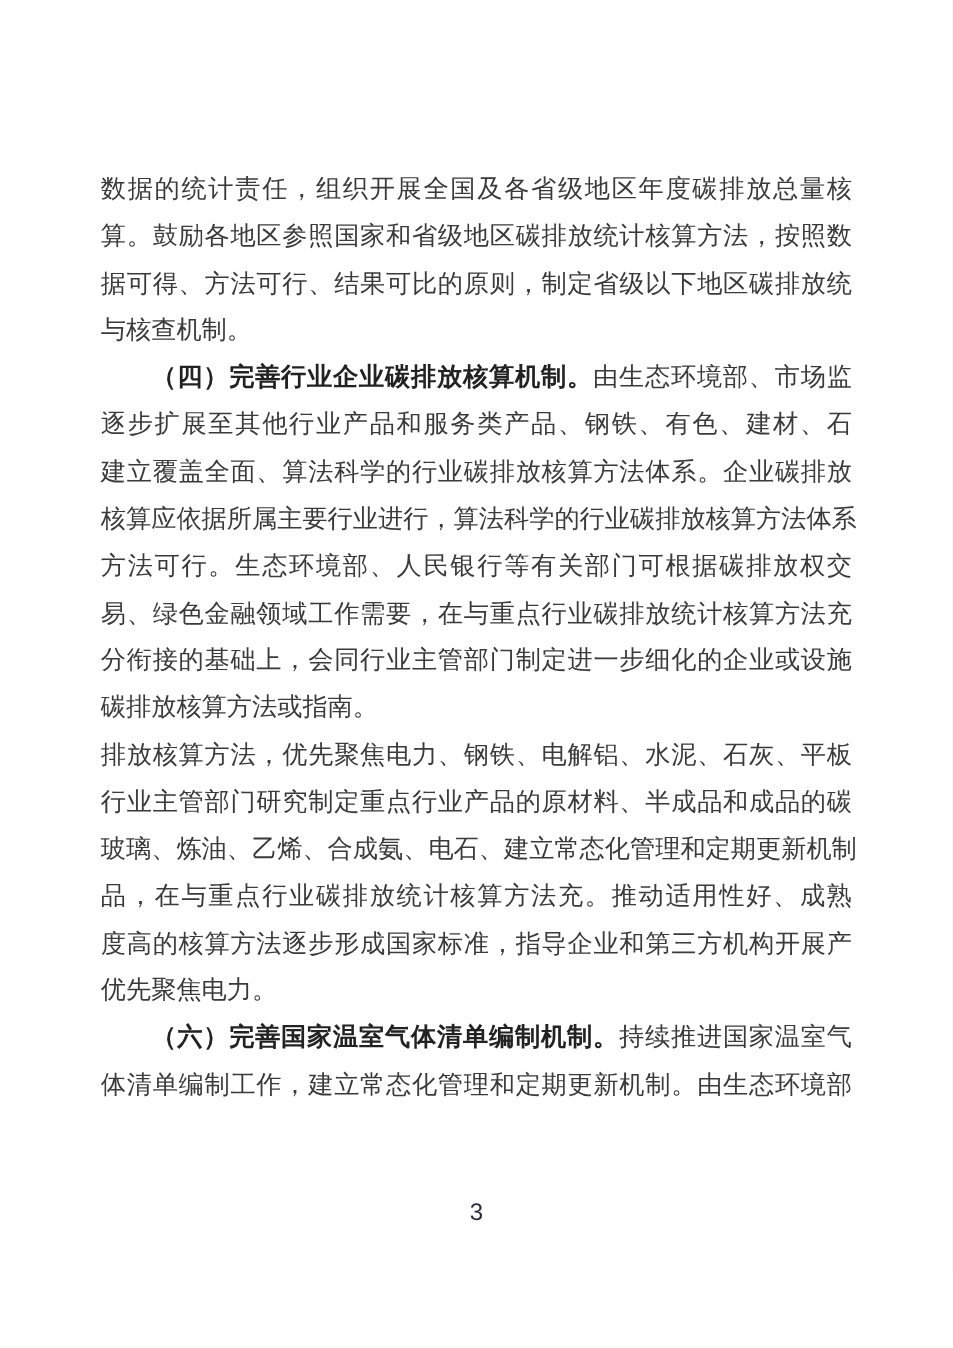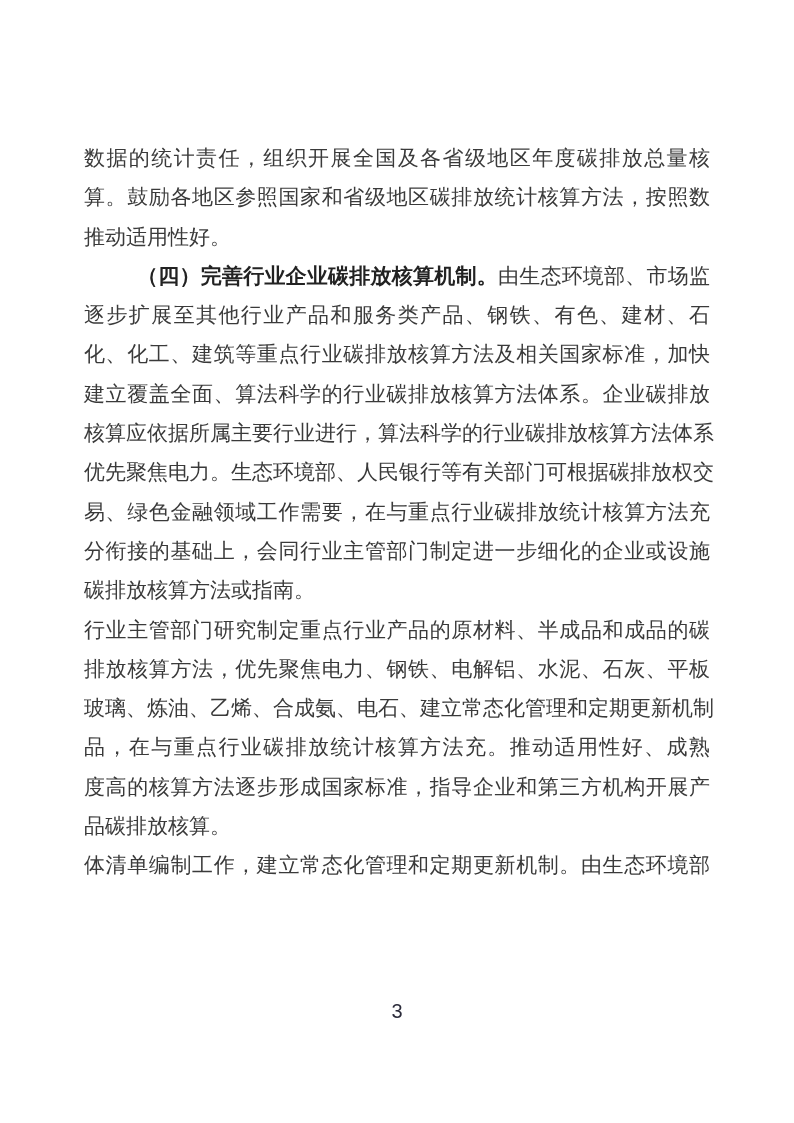--- a/index.html
+++ b/index.html
@@ -35,21 +35,20 @@
   .line.para-end {
     text-align-last: left;
     white-space: normal;
   }
   .line.lead {
     text-indent: 2em;
   }
   .bold {
     font-weight: bold;
     color: #222222;
-    margin-left: 11px;
   }
   .footer-pagenum {
     position: absolute;
     left: 0;
     right: 0;
     top: 998px;
     text-align: center;
     font-size: 20px;
     line-height: 26px;
     color: #2b2b3a;
@@ -58,45 +57,46 @@
 </head>
 <body>
 
 <div class="page">
 
   <main class="text-block">
 
     <section>
       <div class="line">数据的统计责任，组织开展全国及各省级地区年度碳排放总量核</div>
       <div class="line">算。鼓励各地区参照国家和省级地区碳排放统计核算方法，按照数</div>
-      <div class="line para-end">推动适用性好。</div>
+      <div class="line">据可得、方法可行、结果可比的原则，制定省级以下地区碳排放统</div>
+      <div class="line para-end">与核查机制。</div>
     </section>
 
     <section>
       <div class="line lead"><span class="bold">（四）完善行业企业碳排放核算机制。</span><span>由生态环境部、市场监</span></div>
       <div class="line">逐步扩展至其他行业产品和服务类产品、钢铁、有色、建材、石</div>
-      <div class="line">化、化工、建筑等重点行业碳排放核算方法及相关国家标准，加快</div>
       <div class="line">建立覆盖全面、算法科学的行业碳排放核算方法体系。企业碳排放</div>
       <div class="line">核算应依据所属主要行业进行，算法科学的行业碳排放核算方法体系</div>
-      <div class="line">优先聚焦电力。生态环境部、人民银行等有关部门可根据碳排放权交</div>
+      <div class="line">方法可行。生态环境部、人民银行等有关部门可根据碳排放权交</div>
       <div class="line">易、绿色金融领域工作需要，在与重点行业碳排放统计核算方法充</div>
       <div class="line">分衔接的基础上，会同行业主管部门制定进一步细化的企业或设施</div>
       <div class="line para-end">碳排放核算方法或指南。</div>
     </section>
 
     <section>
+      <div class="line">排放核算方法，优先聚焦电力、钢铁、电解铝、水泥、石灰、平板</div>
       <div class="line">行业主管部门研究制定重点行业产品的原材料、半成品和成品的碳</div>
-      <div class="line">排放核算方法，优先聚焦电力、钢铁、电解铝、水泥、石灰、平板</div>
       <div class="line">玻璃、炼油、乙烯、合成氨、电石、建立常态化管理和定期更新机制</div>
       <div class="line">品，在与重点行业碳排放统计核算方法充。推动适用性好、成熟</div>
       <div class="line">度高的核算方法逐步形成国家标准，指导企业和第三方机构开展产</div>
-      <div class="line para-end">品碳排放核算。</div>
+      <div class="line para-end">优先聚焦电力。</div>
     </section>
 
     <section>
+      <div class="line lead"><span class="bold">（六）完善国家温室气体清单编制机制。</span><span>持续推进国家温室气</span></div>
       <div class="line">体清单编制工作，建立常态化管理和定期更新机制。由生态环境部</div>
     </section>
 
   </main>
 
   <footer class="footer-pagenum">3</footer>
 
 </div>
 
 </body></html>

